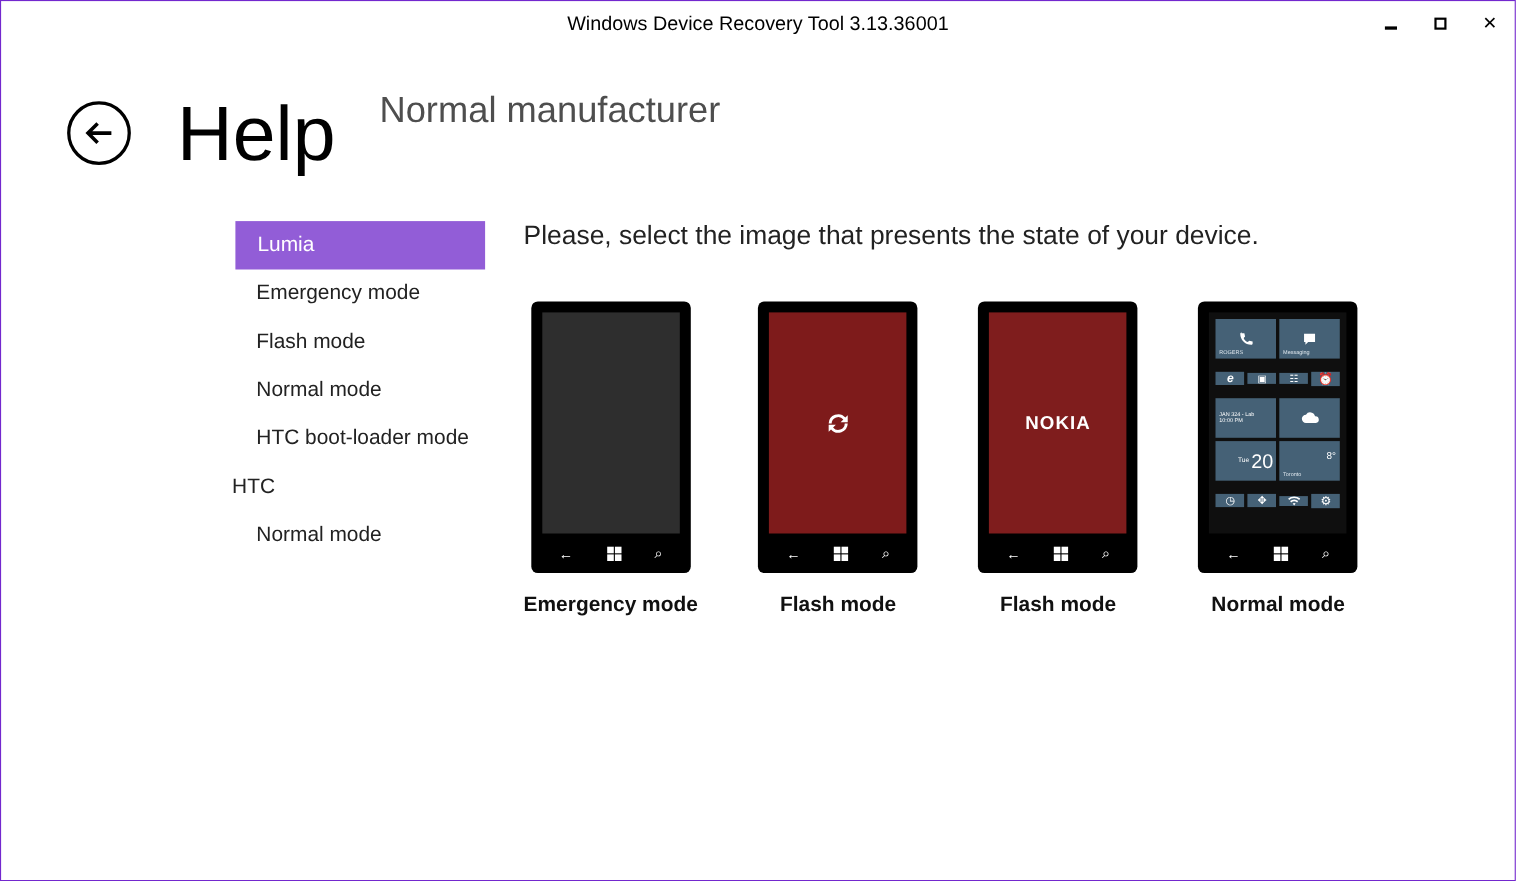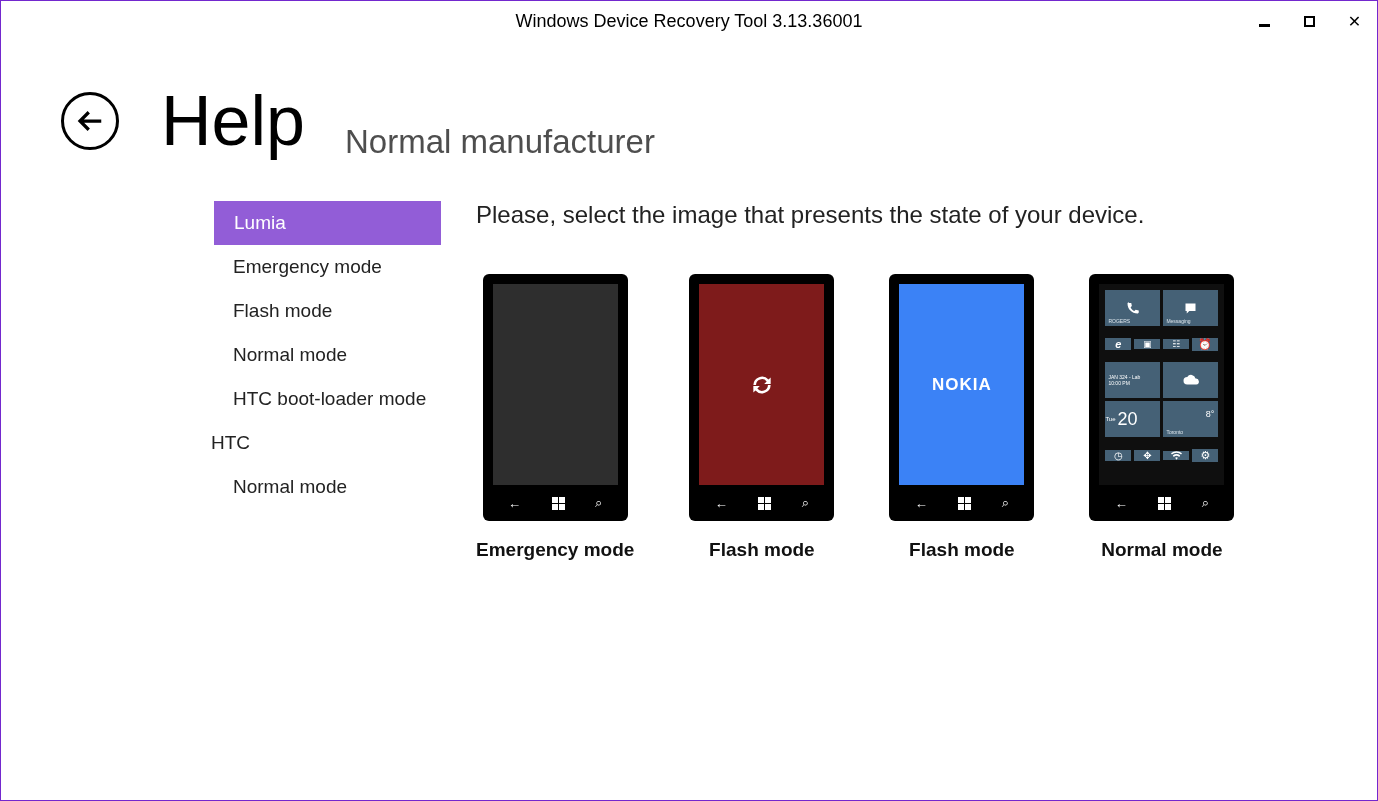--- a/index.html
+++ b/index.html
@@ -61,21 +61,21 @@
       border: 3px solid #000;
       border-radius: 50%;
       display: flex;
       align-items: center;
       justify-content: center;
       cursor: pointer;
     }
     .back-btn svg { width: 30px; height: 30px; }
     .header-titles {
       display: flex;
-      align-items: flex-end;
+      align-items: flex-start;
       gap: 40px;
     }
     .page-title {
       font-size: 70px;
       font-weight: 200;
       color: #000;
     }
     .page-subtitle {
       font-size: 33px;
       font-weight: 300;
@@ -160,21 +160,21 @@
     .win-squares {
       display: grid;
       grid-template-columns: 6px 6px;
       grid-template-rows: 6px 6px;
       gap: 1px;
     }
     .win-squares div { background:#fff; }
 
     .screen-dark { background: #2e2e2e; }
     .screen-red-dark { background: #7e1b1b; display:flex; align-items:center; justify-content:center; }
-    .screen-red { background: #3b82f6; display:flex; align-items:center; justify-content:center; color:#fff; font-weight:bold; font-size:17px; letter-spacing:1px; }
+    .screen-red { background: #7f1d1d; display:flex; align-items:center; justify-content:center; color:#fff; font-weight:bold; font-size:17px; letter-spacing:1px; }
     .screen-tiles { background: #0f0f0f; padding: 6px; }
 
     .tiles-grid {
       display: grid;
       grid-template-columns: 1fr 1fr;
       gap: 3px;
     }
     .tile {
       background: #456176;
       height: 36px;
@@ -360,21 +360,21 @@
               </div>
               <div class="tile" style="flex-direction:column;align-items:flex-start;padding:3px;font-size:5px;">
                 <span>JAN 324 - Lab</span>
                 <span>10:00 PM</span>
               </div>
               <div class="tile">
                 <svg width="18" height="12" viewBox="0 0 24 16">
                     <path d="M7 14a5 5 0 0 1 0-10 6 6 0 0 1 11 2 4 4 0 0 1 1 8H7z" fill="#fff"></path>
                   </svg>
               </div>
-              <div class="tile" style="justify-content:flex-start;padding-left:0;">
+              <div class="tile" style="justify-content:flex-start;padding-left:20px;">
                 <span style="font-size:6px;margin-right:2px;">Tue</span>
                 <span class="tile-big-num">20</span>
               </div>
               <div class="tile">
                 <span class="tile-label">Toronto</span>
                 <span class="tile-right-num">8°</span>
               </div>
               <div class="tile small-row wide">
                 <div style="font-size:10px;">◷</div>
                 <div style="font-size:10px;">✥</div>

